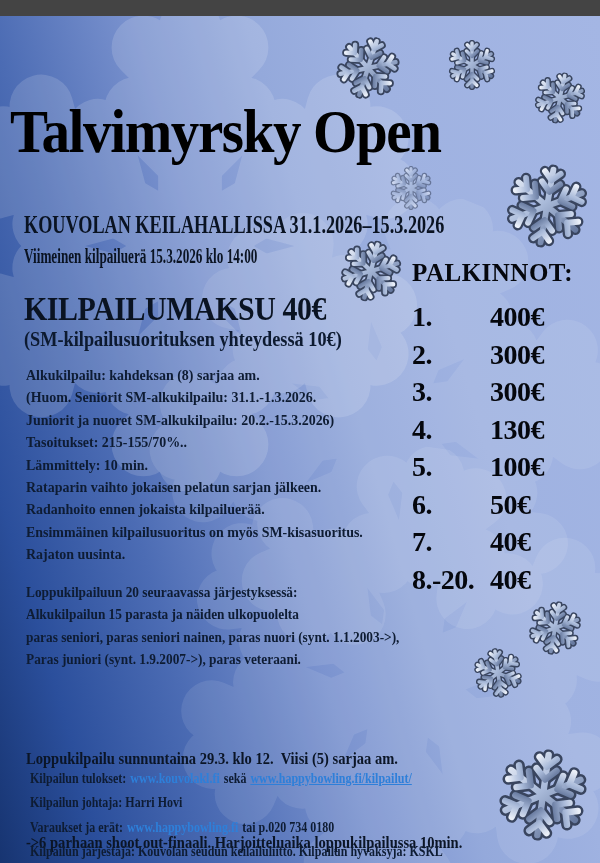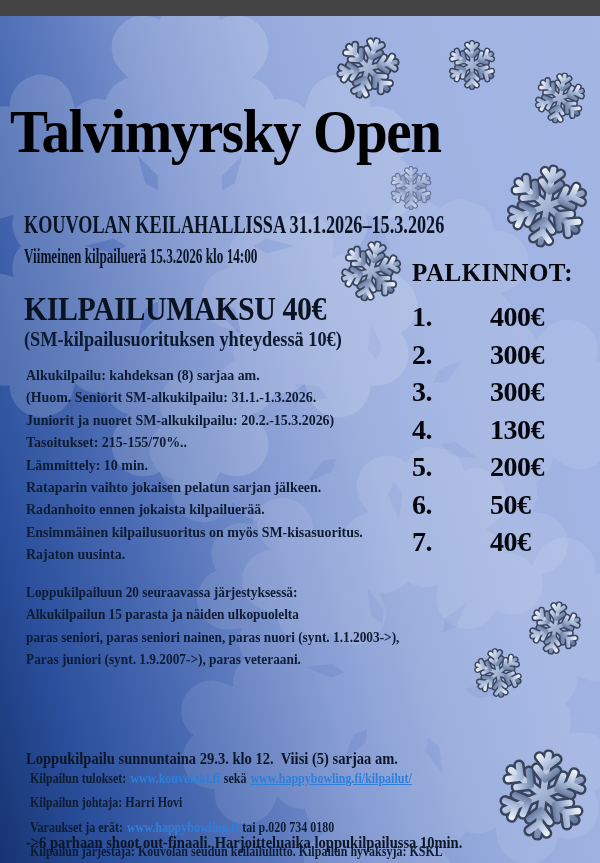--- a/index.html
+++ b/index.html
@@ -154,28 +154,32 @@
     <div class="prow">
       <span class="prank">3.</span>
       <span class="pamt">300€</span>
     </div>
     <div class="prow">
       <span class="prank">4.</span>
       <span class="pamt">130€</span>
     </div>
     <div class="prow">
       <span class="prank">5.</span>
-      <span class="pamt">200€</span>
+      <span class="pamt">100€</span>
     </div>
     <div class="prow">
       <span class="prank">6.</span>
       <span class="pamt">50€</span>
     </div>
     <div class="prow">
       <span class="prank">7.</span>
+      <span class="pamt">40€</span>
+    </div>
+    <div class="prow">
+      <span class="prank">8.-20.</span>
       <span class="pamt">40€</span>
     </div>
   </div>
 
   <div class="abs footer">
     <div class="fline">
       <span>Kilpailun tulokset:</span>
       <a class="link">www.kouvolakl.fi</a>
       <span>sekä</span>
       <a class="link u">www.happybowling.fi/kilpailut/</a>

